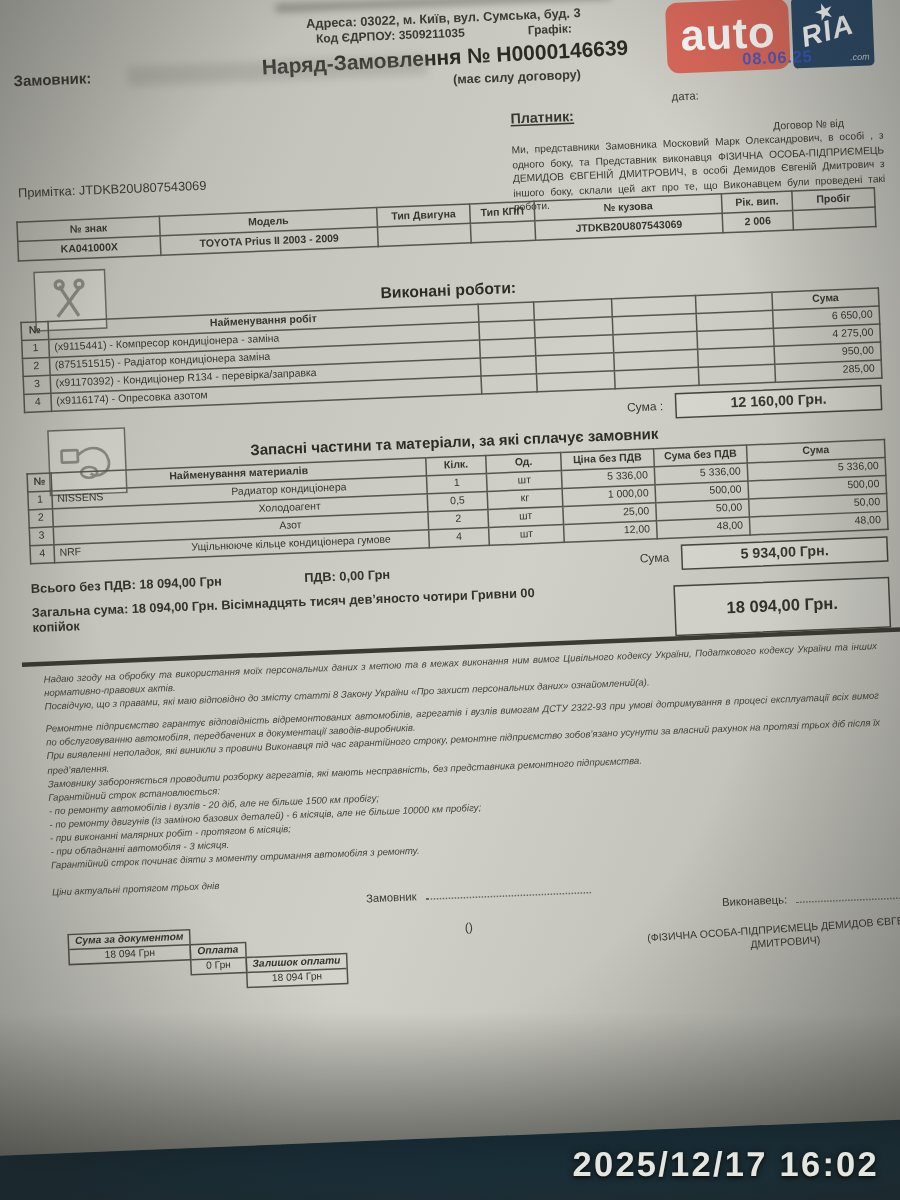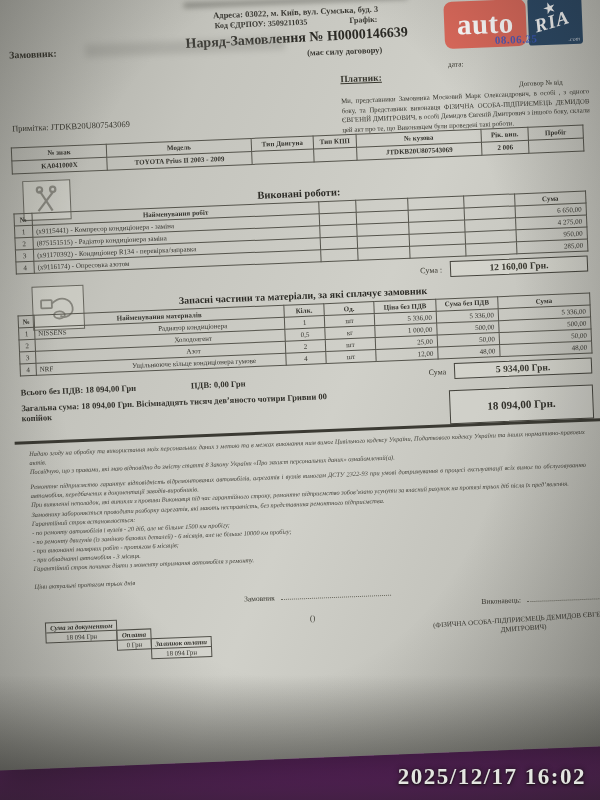--- a/index.html
+++ b/index.html
@@ -1,17 +1,17 @@
 <!DOCTYPE html>
 <html><head>
 <meta charset="utf-8">
 <style>
   html,body{margin:0;padding:0;background:#2e2e2b;}
-  .photo{position:relative;width:600px;height:800px;overflow:hidden;background:#a21caf;
-         font-family:Liberation Serif, serif;}
+  .photo{position:relative;width:600px;height:800px;overflow:hidden;background:#0c4a6e;
+         font-family:Liberation Sans, sans-serif;}
   .paper{position:absolute;left:-22px;top:-36px;width:650px;height:794px;
          background:linear-gradient(115deg,#a5a59e 0%,#c4c4bd 28%,#d0d0c9 55%,#bbbbb4 88%,#b0b0a9 100%);
          transform:rotate(-2.3deg);transform-origin:50% 45%;
          box-shadow:0 10px 35px rgba(0,0,0,.55);color:#38372f;}
   
   .hdr{position:absolute;left:165px;top:34px;width:330px;text-align:center;color:#3a3933;}
   .blurline{width:225px;height:6px;margin:0 auto 3px;background:#63635c;filter:blur(2.5px);opacity:.5;border-radius:3px;}
   .addr{font-size:8.5px;font-weight:bold;white-space:nowrap;}
   .edrline{display:flex;justify-content:center;gap:42px;font-size:8px;font-weight:bold;margin-top:1px;}
   .title{font-size:14px;font-weight:bold;margin-top:3px;white-space:nowrap;transform:rotate(-.8deg);color:#2b2a25;}

